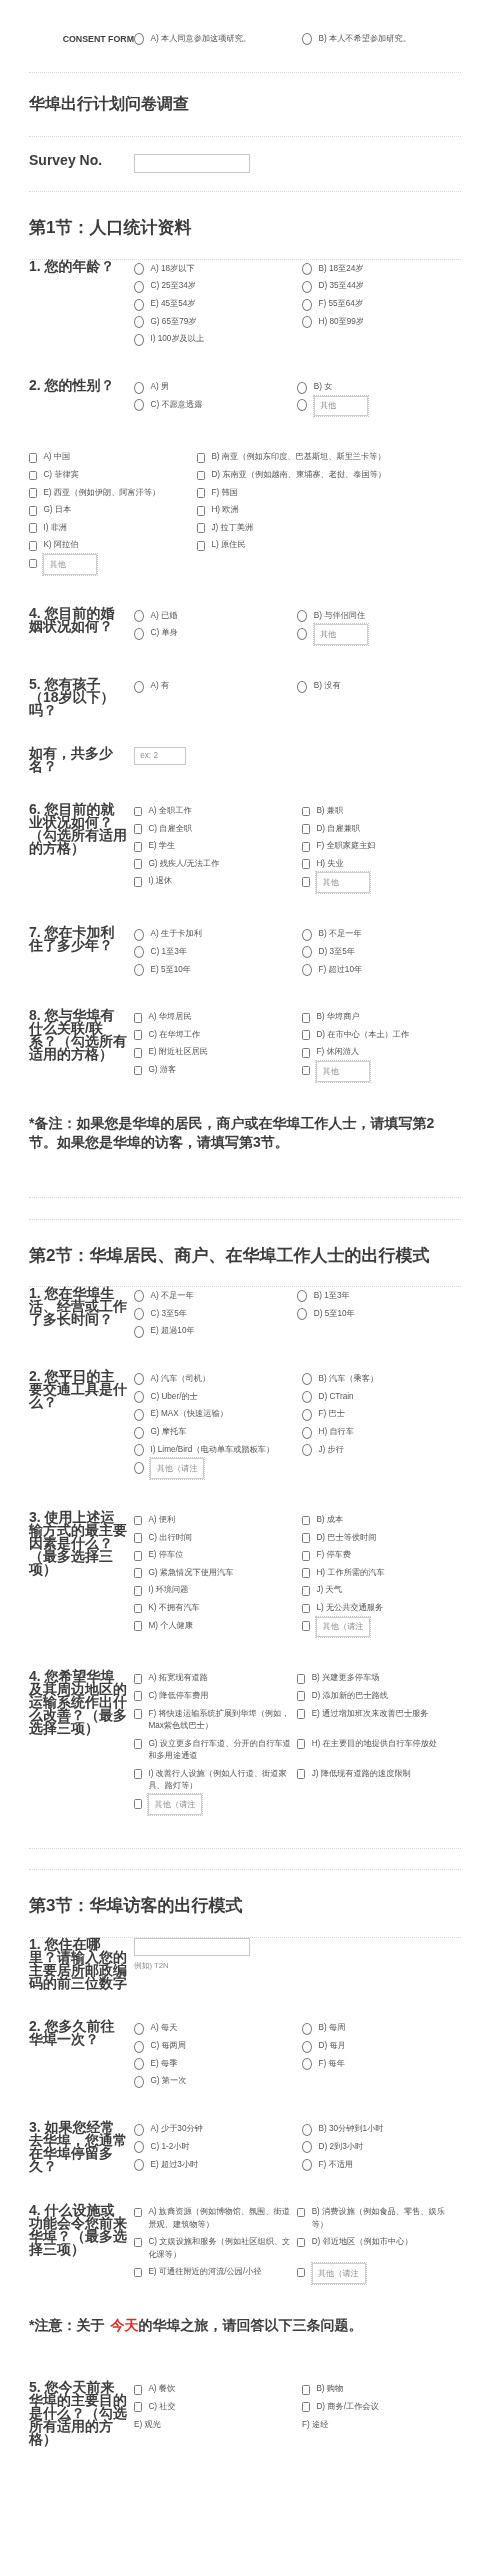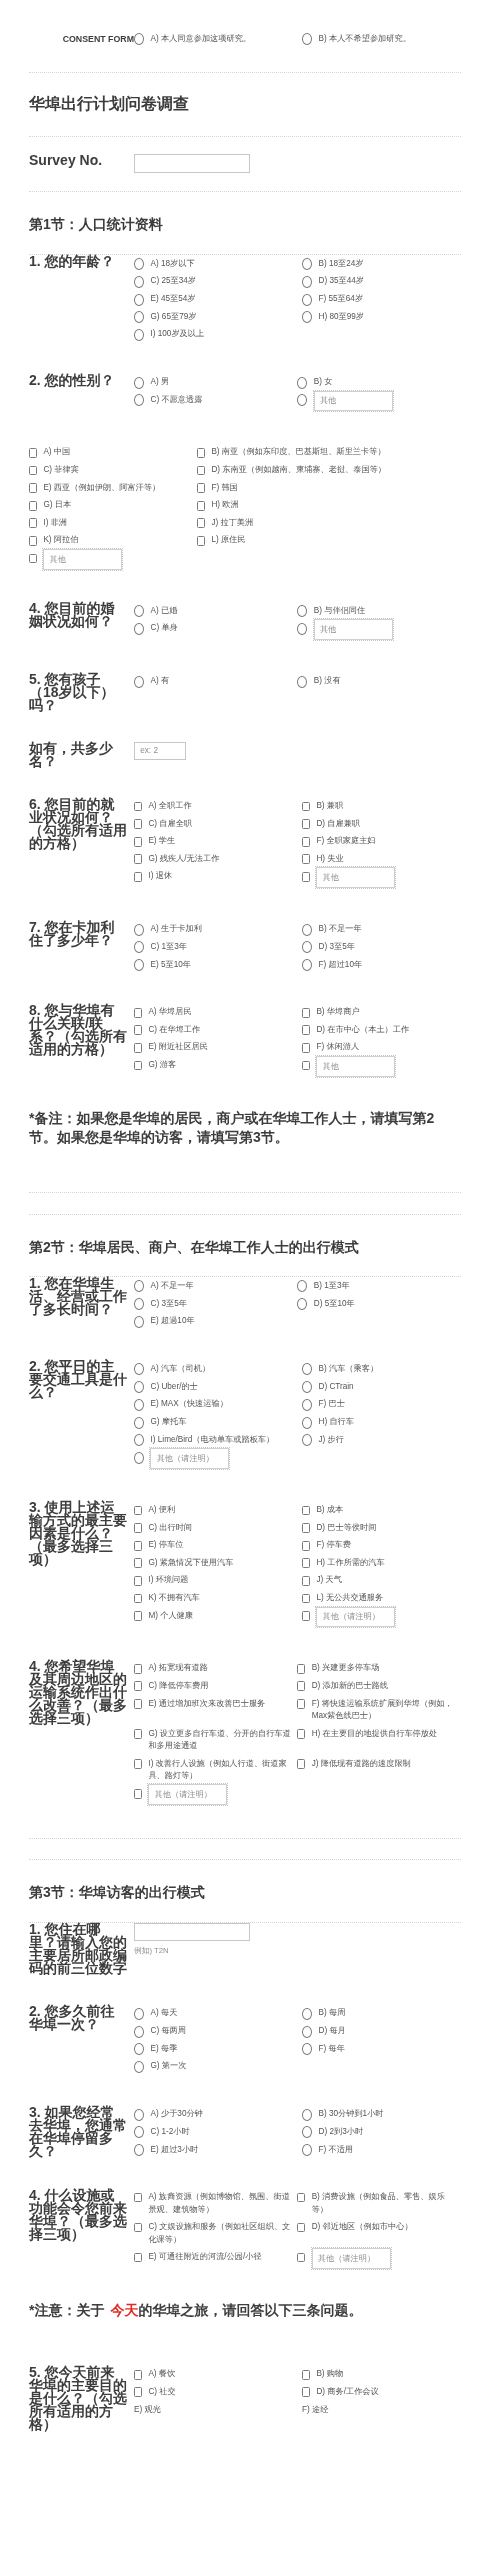--- a/index.html
+++ b/index.html
@@ -20,29 +20,29 @@
   .opts.cols-2{grid-template-columns:168px 1fr;}
   .opts.cols-1{grid-template-columns:1fr 1fr;}
   .opt{display:flex;gap:6.7px;align-items:flex-start;padding:2.6px 0;}
   .ctrl{flex:none;display:inline-block;box-sizing:border-box;background:#fff;}
   .ctrl.radio{width:9.8px;height:12px;border:1px solid #7b7b7b;border-radius:50%;margin-top:0.5px;}
   .ctrl.checkbox{width:7.7px;height:9.8px;border:1px solid #7b7b7b;border-radius:1.5px;margin-top:1.5px;}
   .opt-text{font-size:8.2px;color:#545454;line-height:12.4px;}
   
   .tin{border:0.5px solid #c6c6c6;height:18.5px;font-family:"Liberation Sans","DejaVu Sans",sans-serif;font-size:8.2px;color:#6b6b6b;padding:0 5.2px;background:#fff;box-sizing:border-box;}
   .tin::placeholder{color:#8d8d8d;opacity:1;}
-  .tin.other{width:79px;height:20.6px;border:0.5px solid #cfcfcf;outline:0.5px dotted #c4c4c4;outline-offset:0.5px;margin-top:-3.1px;}
+  .tin.other{width:54px;height:20.6px;border:0.5px solid #cfcfcf;outline:0.5px dotted #c4c4c4;outline-offset:0.5px;margin-top:-3.1px;}
   .w-small{width:52px;}
   .w-medium{width:116px;}
   .hint{color:#8f8f8f;font-size:7.7px;margin-top:4.6px;}
   
   .note{font-weight:bold;font-size:14px;color:#3d3d3d;line-height:18.5px;margin:17.5px 0 46px;}
   .note .red{color:#e02b20;margin-left:6px;}
   
-  .sec-title{font-size:14px;color:#3c3c3c;margin:24px 0 19.6px;font-weight:bold;}
+  .sec-title{font-size:17px;color:#3c3c3c;margin:24px 0 19.6px;font-weight:bold;}
   .sec-rule{margin-bottom:24px;}
   .section-sep{margin-top:15.5px;}
   .section-sep hr + hr{margin-top:20.6px;}
   
   .survey-row{margin:17.5px 0 18.5px;}
 </style>
 </head>
 <body>
 
 <div class="page">
@@ -525,25 +525,25 @@
             <div class="opt">
               <span class="ctrl checkbox"></span>
               <span class="opt-text">C) 降低停车费用</span>
             </div>
             <div class="opt">
               <span class="ctrl checkbox"></span>
               <span class="opt-text">D) 添加新的巴士路线</span>
             </div>
             <div class="opt">
               <span class="ctrl checkbox"></span>
+              <span class="opt-text">F) 将快速运输系统扩展到华埠（例如，Max紫色线巴士）</span>
+            </div>
+            <div class="opt">
+              <span class="ctrl checkbox"></span>
               <span class="opt-text">E) 通过增加班次来改善巴士服务</span>
-            </div>
-            <div class="opt">
-              <span class="ctrl checkbox"></span>
-              <span class="opt-text">F) 将快速运输系统扩展到华埠（例如，Max紫色线巴士）</span>
             </div>
             <div class="opt">
               <span class="ctrl checkbox"></span>
               <span class="opt-text">G) 设立更多自行车道、分开的自行车道和多用途通道</span>
             </div>
             <div class="opt">
               <span class="ctrl checkbox"></span>
               <span class="opt-text">H) 在主要目的地提供自行车停放处</span>
             </div>
             <div class="opt">

